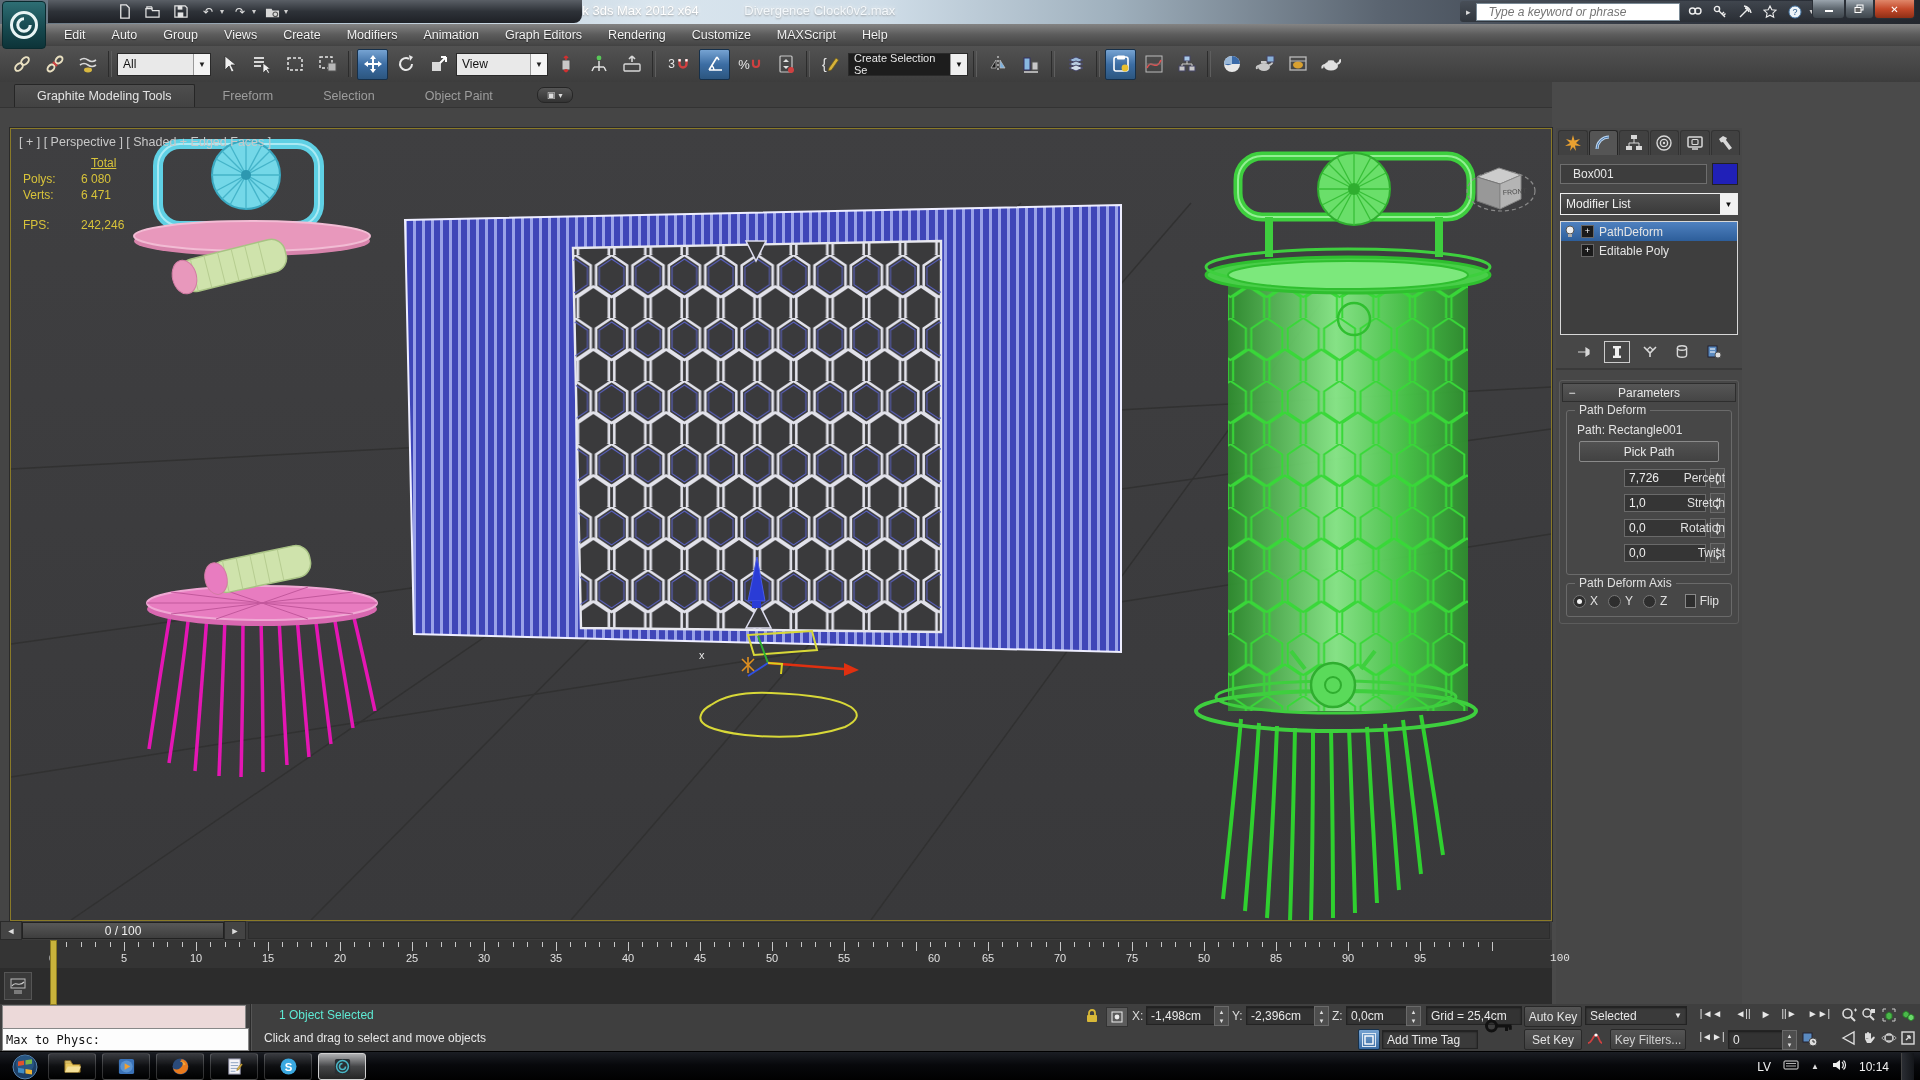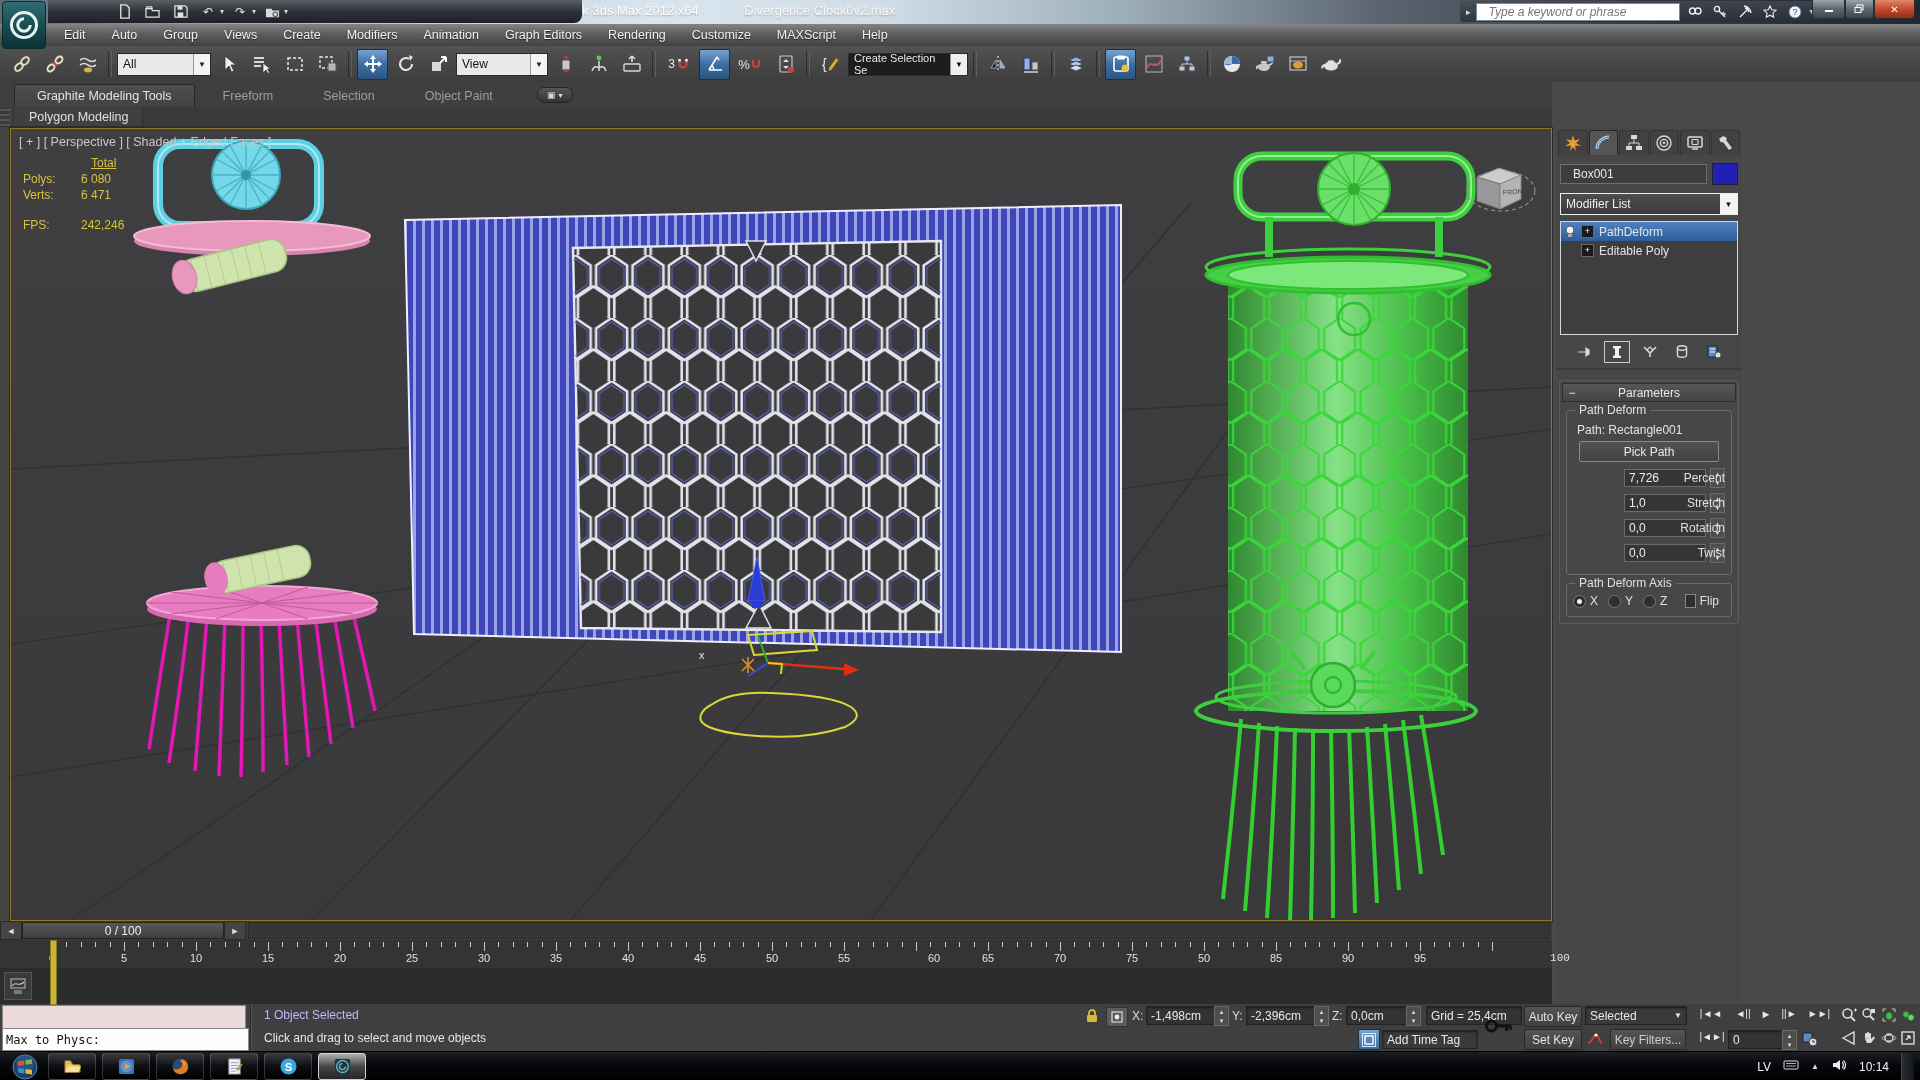--- a/index.html
+++ b/index.html
@@ -130,21 +130,21 @@
   .ticklab{position:absolute;top:12px;color:#e0e0e0;font-size:11px;transform:translateX(-50%);}
   #sliderhandle{left:50px;top:940px;width:5px;height:63px;background:#c9b33b;border:1px solid #8a7a22;z-index:5;}
   #trackstrip{left:0;top:968px;width:1552px;height:36px;background:#2c2c2c;border-bottom:1px solid #1f1f1f;}
   #minicurvebtn{left:4px;top:972px;width:26px;height:26px;background:#3a3a3a;border:1px solid #555;
     display:flex;align-items:center;justify-content:center;}
   
   #statusbar{left:0;top:1004px;width:1920px;height:47px;background:#3f3f3f;}
   #listener_pink{left:2px;top:1px;width:242px;height:22px;background:#ecd9d9;border:1px solid #888;}
   #listener_white{left:2px;top:24px;width:242px;height:21px;background:#fdfdfd;border:1px solid #888;
     color:#111;font-family:"DejaVu Sans Mono",monospace;font-size:12px;display:flex;align-items:center;padding-left:3px;}
-  #statusbar .line1{left:264px;top:4px;color:#c4b5fd;}
+  #statusbar .line1{left:279px;top:4px;color:#5eead4;}
   #statusbar .line2{left:264px;top:27px;color:#e6e6e6;}
   .sfield{position:absolute;background:#333;border:1px solid #232323;box-shadow:inset 0 1px 2px #1c1c1c;
     color:#e8e8e8;display:flex;align-items:center;padding:0 4px;height:17px;}
   .slab{position:absolute;color:#dcdcdc;}
   .sbtn{position:absolute;height:19px;background:linear-gradient(#545454,#404040);border:1px solid #282828;
     border-radius:2px;color:#e4e4e4;display:flex;align-items:center;justify-content:center;}
   .sicon{position:absolute;display:flex;align-items:center;justify-content:center;color:#dedede;}
   .sicon svg{width:16px;height:16px;}
   .vsep{position:absolute;width:1px;background:#2a2a2a;border-right:1px solid #555;}
   
@@ -483,24 +483,20 @@
   <div id="ribbontabs" class="abs">
       <div class="rtab active">Graphite Modeling Tools</div>
       <div class="rtab">Freeform</div>
       <div class="rtab">Selection</div>
       <div class="rtab">Object Paint</div>
       <div id="ribboncollapse">
         <span style="font-size:9px;">▣</span>
         <span>▾</span>
       </div>
     </div>
-  <div id="ribbonsub" class="abs">
-    <div id="grip"></div>
-    <div class="subtab">Polygon Modeling</div>
-  </div>
 
   <div id="rightfill" class="abs"></div>
   <div id="cpanel" class="abs">
     <div id="cptabs">
       <div class="cptab">
         <svg viewBox="0 0 18 18">
             <path d="M9 1 L10.5 6.5 L16 5 L12 9 L17 12 L11 11.5 L12 17 L9 13 L6 17 L7 11.5 L1 12 L6 9 L2 5 L7.5 6.5 Z" fill="#e8a030"></path>
           </svg>
       </div>
       <div class="cptab active">

